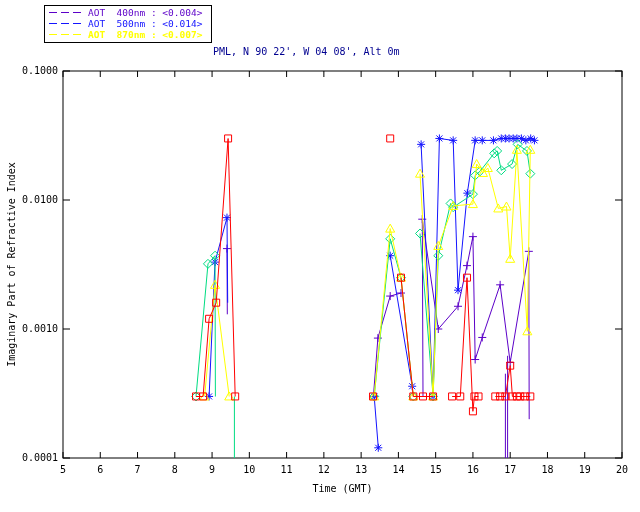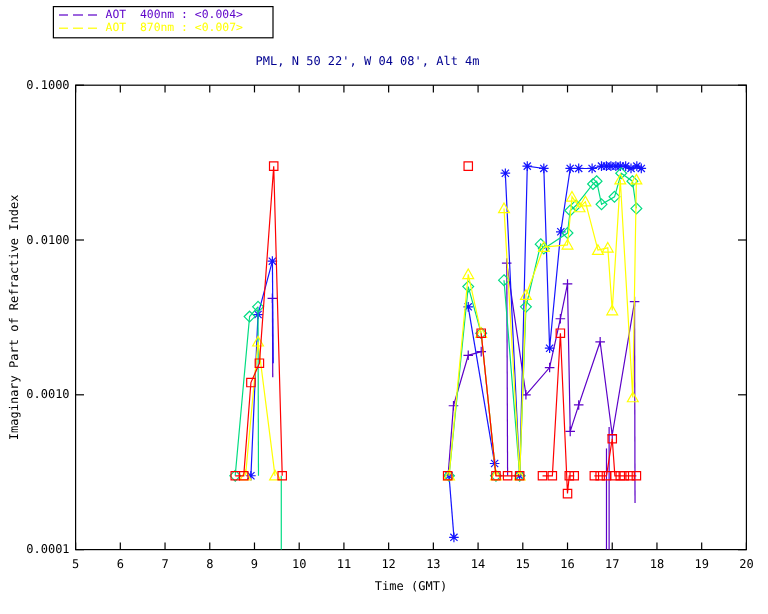--- a/index.html
+++ b/index.html
@@ -1,19 +1,19 @@
 <!DOCTYPE html>
 <html><head>
 <meta charset="utf-8">
 <style>
   html,body{margin:0;padding:0;background:#ffffff;}
   #stage{position:relative;width:640px;height:512px;background:#ffffff;overflow:hidden;
          font-family:"DejaVu Sans Mono","Liberation Mono",monospace;}
   #chart-svg{position:absolute;left:0;top:0;}
-  #legend{position:absolute;left:44px;top:5px;width:184px;border:1px solid #000;
+  #legend{position:absolute;left:44px;top:5px;width:168px;border:1px solid #000;
           background:#fff;padding:1px 20px 2px 4px;box-sizing:border-box;}
   .lrow{display:flex;align-items:center;height:11px;line-height:11px;}
   .ldash{display:inline-block;width:34px;height:1px;margin-right:5px;flex:0 0 34px;}
   .ltext{font-size:9.5px;white-space:pre;letter-spacing:0;}
   #header{position:absolute;left:213px;top:7px;color:#000090;font-size:10px;line-height:18px;white-space:pre;}
   text{font-family:"DejaVu Sans Mono","Liberation Mono",monospace;}
 </style>
 </head>
 <body>
 
@@ -233,21 +233,25 @@
         <path d="M526.824 392.95135814116355h7v7h-7Z"></path>
       </g>
     </svg>
 
   <div id="legend">
       <div class="lrow">
         <span class="ldash" style="background: repeating-linear-gradient(90deg, rgb(92, 0, 200) 0px, rgb(92, 0, 200) 8px, transparent 8px, transparent 12px);"></span>
         <span class="ltext" style="color: rgb(92, 0, 200);">AOT  400nm : &lt;0.004&gt;</span>
       </div>
       <div class="lrow">
+        <span class="ldash" style="background: repeating-linear-gradient(90deg, rgb(20, 20, 255) 0px, rgb(20, 20, 255) 8px, transparent 8px, transparent 12px);"></span>
+        <span class="ltext" style="color: rgb(20, 20, 255);">AOT  500nm : &lt;0.014&gt;</span>
+      </div>
+      <div class="lrow">
         <span class="ldash" style="background: repeating-linear-gradient(90deg, rgb(255, 255, 0) 0px, rgb(255, 255, 0) 8px, transparent 8px, transparent 12px);"></span>
-        <span class="ltext" style="color: rgb(255, 255, 0);">AOT  870nm : &lt;0.007&gt;</span>
+        <span class="ltext" style="color: rgb(255, 255, 0); font-weight: bold;">AOT  870nm : &lt;0.007&gt;</span>
       </div>
     </div>
 
   <div id="header" style="color: rgb(0, 0, 144);">
-    <div>PML, N 50 22', W 04 08', Alt 4m</div>
+    <div>PML, N 90 22', W 04 08', Alt 0m</div>
   </div>
 </div>
 
 </body></html>

